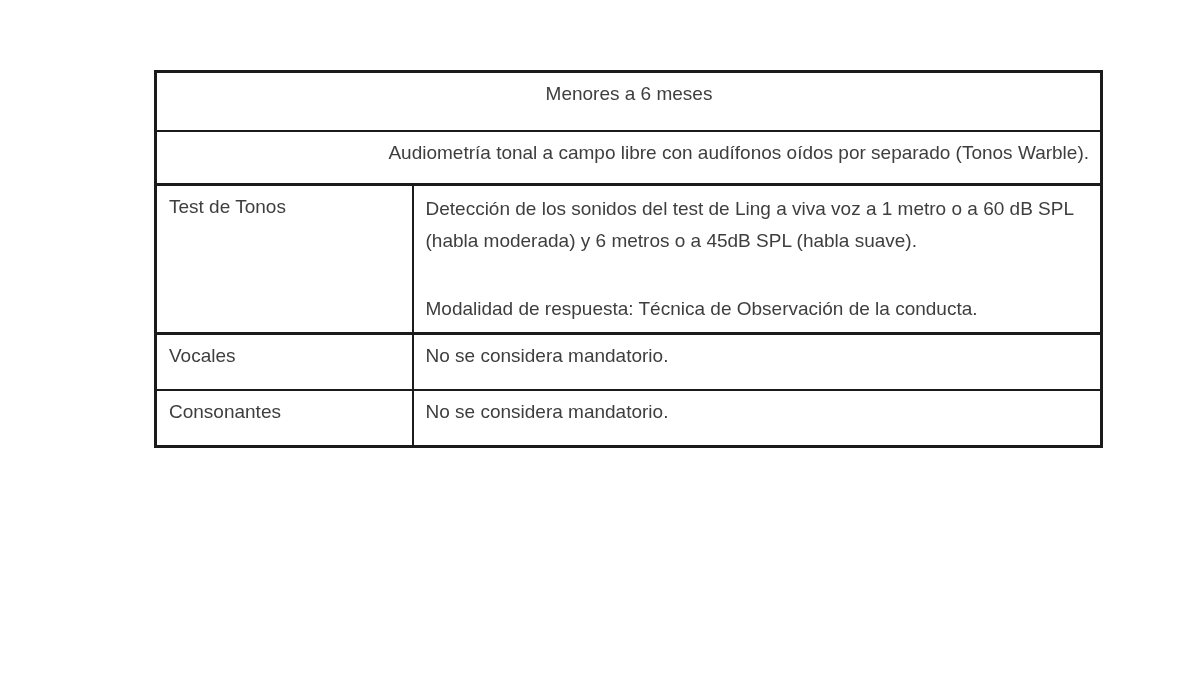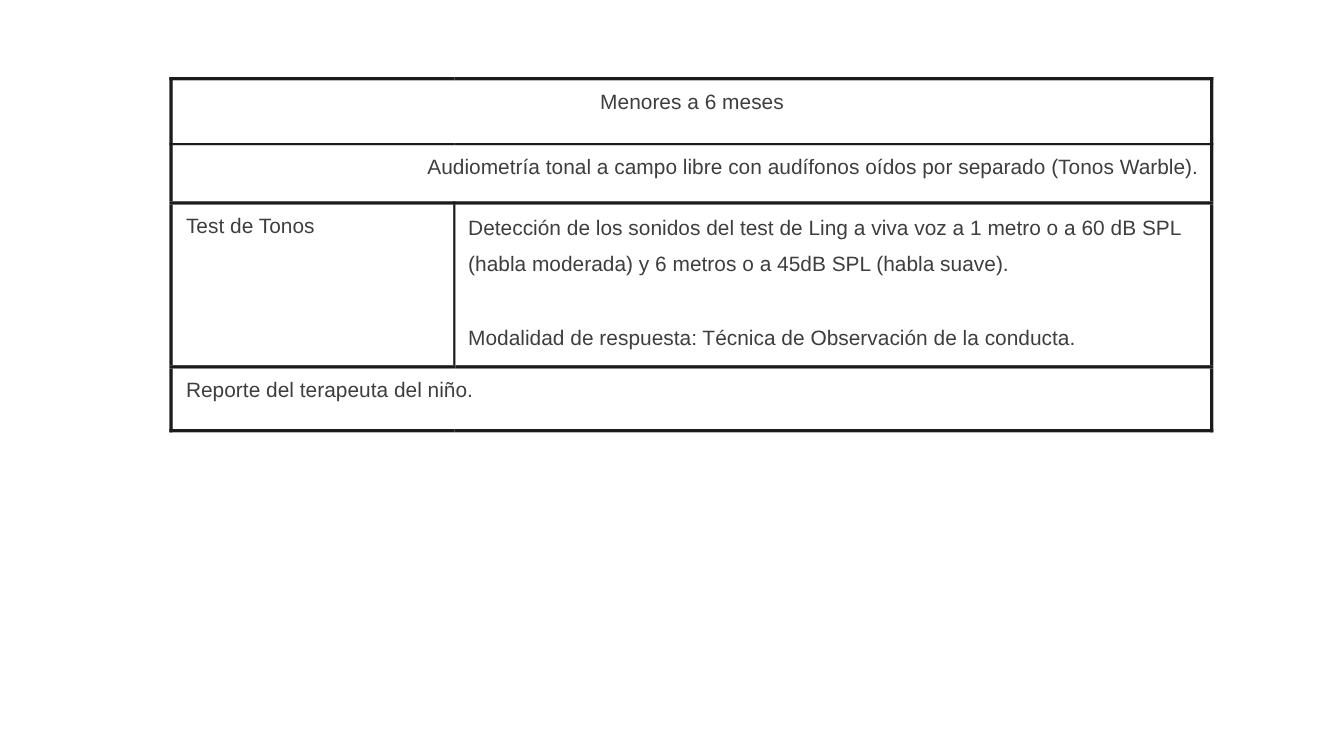--- a/index.html
+++ b/index.html
@@ -71,20 +71,31 @@
       </tr>
       <tr class="r-ling thick">
         <td>
           <span>Test de Tonos</span>
         </td>
         <td>
           <p>Detección de los sonidos del test de Ling a viva voz a 1 metro o a 60 dB SPL (habla moderada) y 6 metros o a 45dB SPL (habla suave).</p>
           <p class="p2">Modalidad de respuesta: Técnica de Observación de la conducta.</p>
         </td>
       </tr>
-      <tr class="r-reporte">
-        <td colspan="2">
-          <span>Reporte del terapeuta del niño.</span>
+      <tr class="r-vocales">
+        <td>
+          <span>Vocales</span>
+        </td>
+        <td>
+          <span>No se considera mandatorio.</span>
+        </td>
+      </tr>
+      <tr class="r-conson">
+        <td>
+          <span>Consonantes</span>
+        </td>
+        <td>
+          <span>No se considera mandatorio.</span>
         </td>
       </tr>
     </tbody>
   </table>
 </div>
 
 </body></html>

